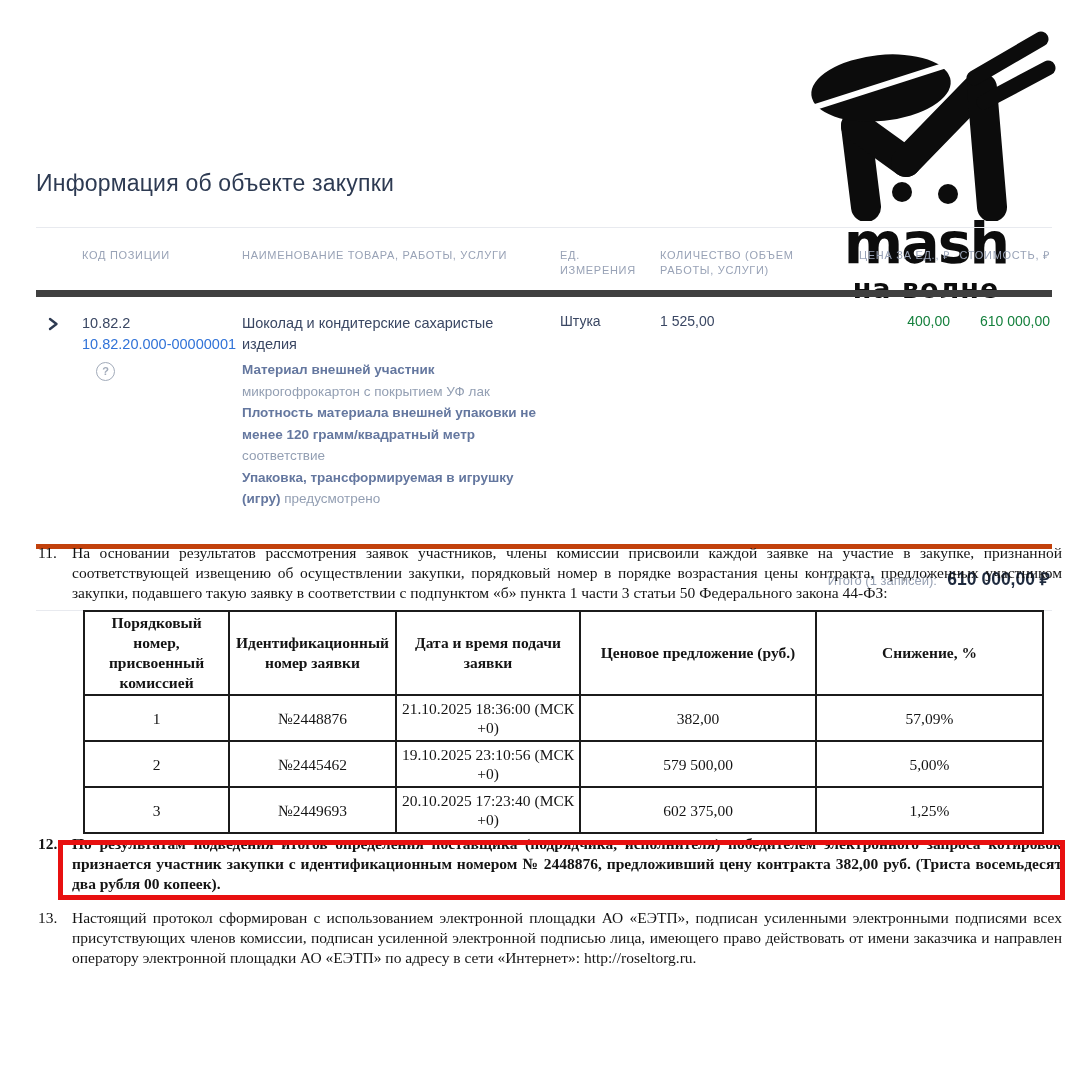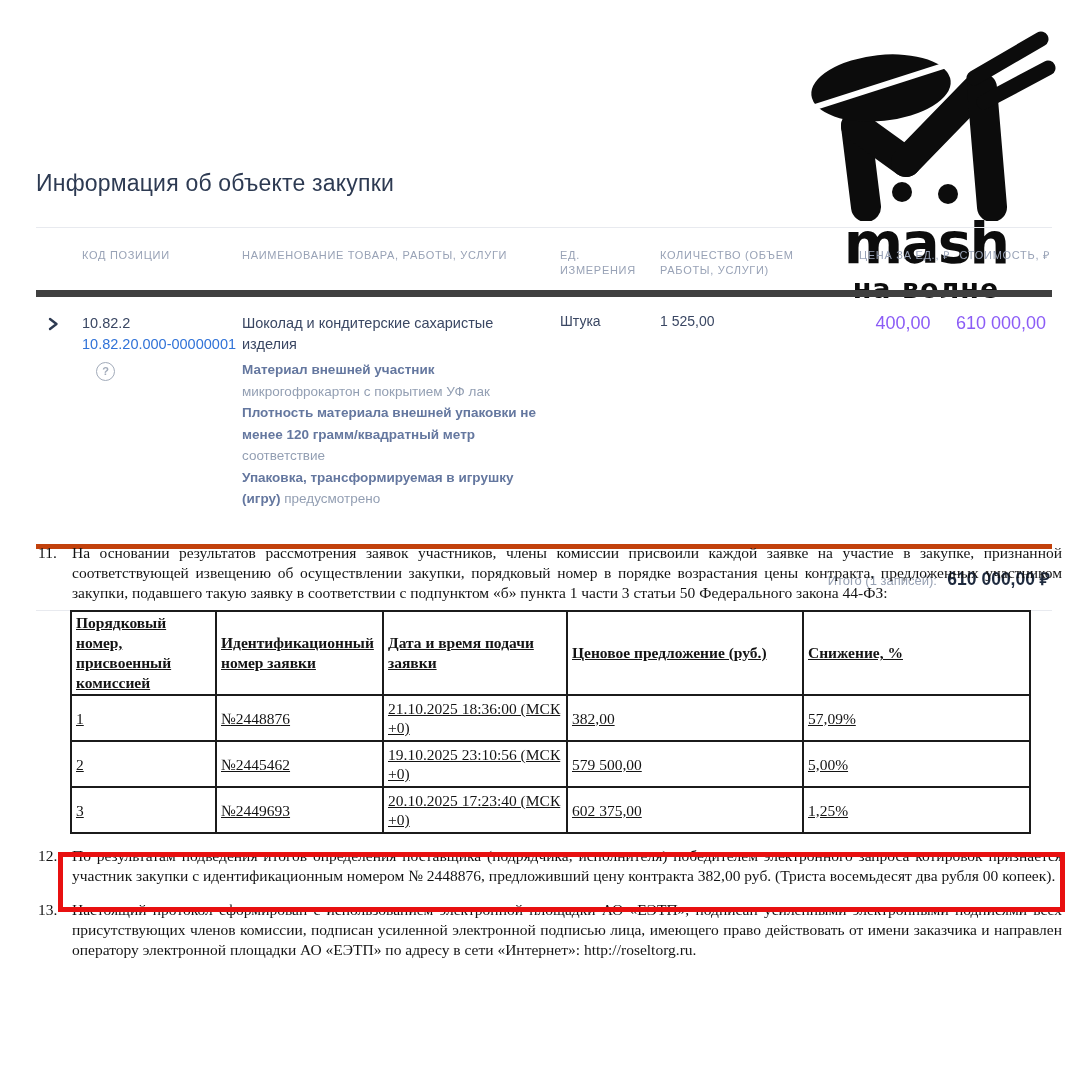--- a/index.html
+++ b/index.html
@@ -29,38 +29,38 @@
   .code-main{font-size:14.5px;color:#3a4763;line-height:21px;}
   .code-link{font-size:14.5px;color:#3173d8;line-height:21px;cursor:pointer;}
   .help{display:inline-block;width:17px;height:17px;border:1.5px solid #a2abba;border-radius:50%;
         color:#a2abba;font-size:11px;line-height:17px;text-align:center;font-weight:bold;
         margin:7px 0 0 14px;}
   .desc{padding-right:18px;}
   .pname{font-size:14.5px;color:#3a4763;line-height:21px;margin-bottom:4px;}
   .prop{font-size:13.5px;line-height:21.5px;color:#939fb3;}
   .prop b{color:#64779f;font-weight:700;}
   .cell-dark{font-size:14px;color:#3a4763;}
-  .cell-right{font-size:18px;color:#8b5cf6;text-align:center;padding-right:2px;}
+  .cell-right{font-size:14px;color:#15803d;text-align:right;padding-right:2px;}
   .ptotal{border-top:5px solid #c2410c;border-bottom:1px solid #e8eaef;
           text-align:right;padding:17px 2px 20px;}
   .ptotal .tl{font-size:13px;color:#97a1b3;}
   .ptotal .tv{font-size:17.5px;color:#1e2a3e;font-weight:bold;margin-left:6px;}
 
   
   .protocol{position:absolute;left:38px;top:543px;width:1024px;
             font-family:"Liberation Serif",serif;color:#141414;font-size:15.5px;}
   .pitem{display:flex;line-height:20px;}
   .pitem .num{flex:0 0 34px;}
   .pitem .ptext{flex:1;text-align:justify;position:relative;}
-  .bids{border-collapse:collapse;table-layout:fixed;width:959px;margin:7px 0 0 32px;
-        text-align:left;text-decoration:underline;}
+  .bids{border-collapse:collapse;table-layout:fixed;width:959px;margin:7px 0 0 45px;
+        text-align:center;}
   .bids th,.bids td{border:2px solid #1b1b1b;padding:0 4px;overflow:hidden;}
   .bids th{font-weight:bold;font-size:15.5px;line-height:20px;height:82px;}
   .bids td{font-size:15.5px;line-height:19px;height:44px;}
-  .m12{margin-top:12px;}
+  .m12{font-weight:bold;}
   .m13{margin-top:14px;}
   .red-box{position:absolute;left:-14px;right:-3px;top:6px;height:50px;
            border:5px solid #e81010;pointer-events:none;z-index:2;}
 </style>
 </head>
 <body>
 
 <div class="page">
 
   <div class="logo">

